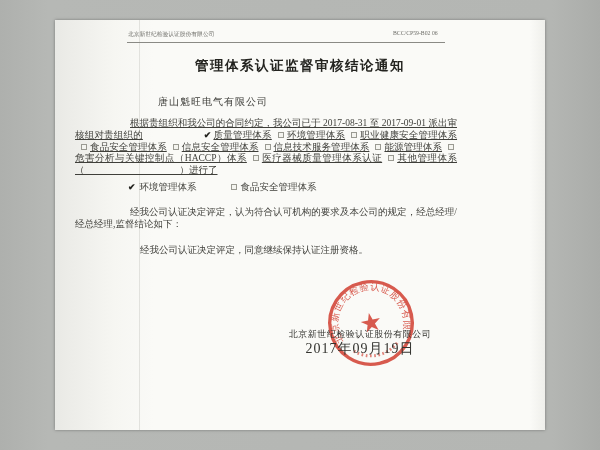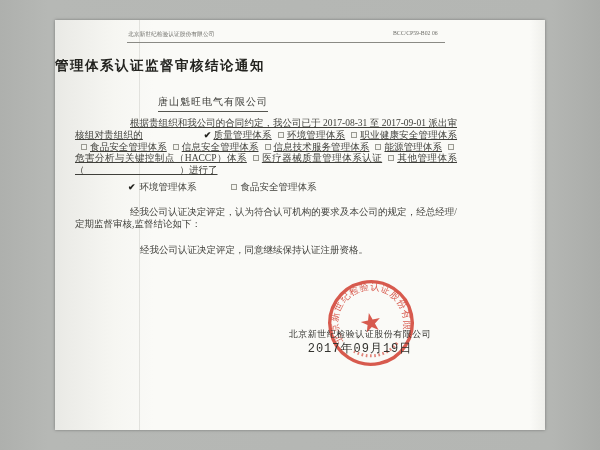--- a/index.html
+++ b/index.html
@@ -24,28 +24,28 @@
   .hdr-org, .hdr-code {
     position:absolute; top:10px; font-size:8px; color:#6d6d68;
     transform:scale(.72); transform-origin:left top; white-space:nowrap;
   }
   .hdr-org { left:73px; }
   .hdr-code { left:338px; }
   .hdr-rule { position:absolute; left:72px; top:22px; width:318px; height:1px;
               background:#8a8a85; }
 
   .title {
-    position:absolute; left:0; top:37px; width:490px; 
+    position:absolute; left:0; top:37px; width:490px; text-align:center;
     font-size:13.5px; font-weight:bold; color:#23231f; letter-spacing:1.5px;
   }
 
   .recipient {
     position:absolute; left:103px; top:75px;
     font-size:10px; color:#3c3c38; letter-spacing:1px;
-    border-bottom:1px solid #55554f; padding-bottom:2px;
+    border-bottom:1px solid #55554f; padding-bottom:18px;
   }
 
   .content {
     position:absolute; left:20px; top:98px; width:382px;
     font-size:9.5px; line-height:11.8px; color:#3f3f3a; text-align:justify;
   }
   .para1 { text-indent:55px;text-decoration:underline; }
   .para2 { text-indent:55px; margin-top:13px; }
   .conclusion { margin-top:15px; margin-left:65px; text-indent:0; }
 
@@ -66,42 +66,42 @@
   .stamp {
     position:absolute; left:271px; top:258px; width:90px; height:90px;
     transform:rotate(-12deg); opacity:.82;
   }
   .sig-company {
     position:absolute; left:195px; top:308px; width:220px; text-align:center;
     font-size:9px; color:#33332f; letter-spacing:.5px;
   }
   .sig-date {
     position:absolute; left:195px; top:320px; width:220px; text-align:center;
-    font-size:12px; color:#33332f; letter-spacing:1px;font-family:Liberation Mono, monospace;
+    font-size:14px; color:#33332f; letter-spacing:1px;
   }
 </style>
 </head>
 <body>
 
 <div class="scan">
   <div class="page">
     <div class="curl"></div>
 
     <span class="hdr-org">北京新世纪检验认证股份有限公司</span>
     <span class="hdr-code">BCC/CP59-B02 06</span>
     <div class="hdr-rule"></div>
 
     <div class="title">管理体系认证监督审核结论通知</div>
 
     <div class="recipient">唐山魁旺电气有限公司</div>
 
     <div class="content">
       <div class="para1">根据贵组织和我公司的合同约定，我公司已于 2017-08-31 至 2017-09-01 派出审核组对贵组织的<span class="cb-check">✔</span><span class="sys-label">质量管理体系</span><span class="cb-box"></span><span class="sys-label">环境管理体系</span><span class="cb-box"></span><span class="sys-label">职业健康安全管理体系</span><span class="cb-box"></span><span class="sys-label">食品安全管理体系</span><span class="cb-box"></span><span class="sys-label">信息安全管理体系</span><span class="cb-box"></span><span class="sys-label">信息技术服务管理体系</span><span class="cb-box"></span><span class="sys-label">能源管理体系</span><span class="cb-box"></span><span class="sys-label">危害分析与关键控制点（HACCP）体系</span><span class="cb-box"></span><span class="sys-label">医疗器械质量管理体系认证</span><span class="cb-box"></span><span class="sys-label">其他管理体系</span>（　　　　　　　　　　）进行了</div>
       <div class="audit-row"><span class="audit-item"><span class="cb-check">✔</span><span>环境管理体系</span></span><span class="audit-item"><span class="cb-box"></span><span>食品安全管理体系</span></span></div>
-      <div class="para2">经我公司认证决定评定，认为符合认可机构的要求及本公司的规定，经总经理/定期监督审核,监督结论如下：</div>
+      <div class="para2">经我公司认证决定评定，认为符合认可机构的要求及本公司的规定，经总经理/经总经理,监督结论如下：</div>
       <div class="conclusion">经我公司认证决定评定，同意继续保持认证注册资格。</div>
     </div>
 
     <svg class="stamp" viewBox="0 0 120 120" xmlns="http://www.w3.org/2000/svg">
       <circle cx="60" cy="60" r="55" fill="none" stroke="#d0382a" stroke-width="4.5"></circle>
       <path id="sealArcTop" d="M 20,78 A 44,44 0 1 1 100,78" fill="none"></path>
       <text font-size="12.5" fill="#d0382a" font-family="Liberation Serif, serif" letter-spacing="0">
         <textPath href="#sealArcTop" startOffset="2" textLength="200">北京新世纪检验认证股份有限公司</textPath>
       </text>
       <text x="60" y="71" font-size="34" text-anchor="middle" fill="#d0382a">★</text>

